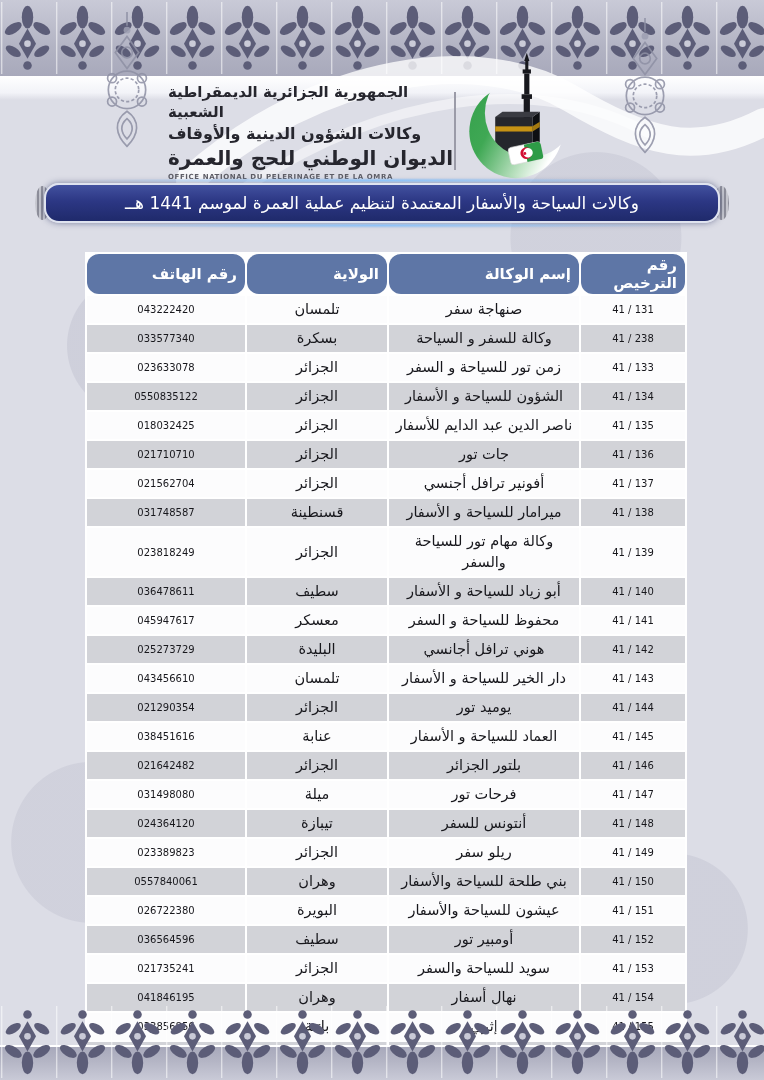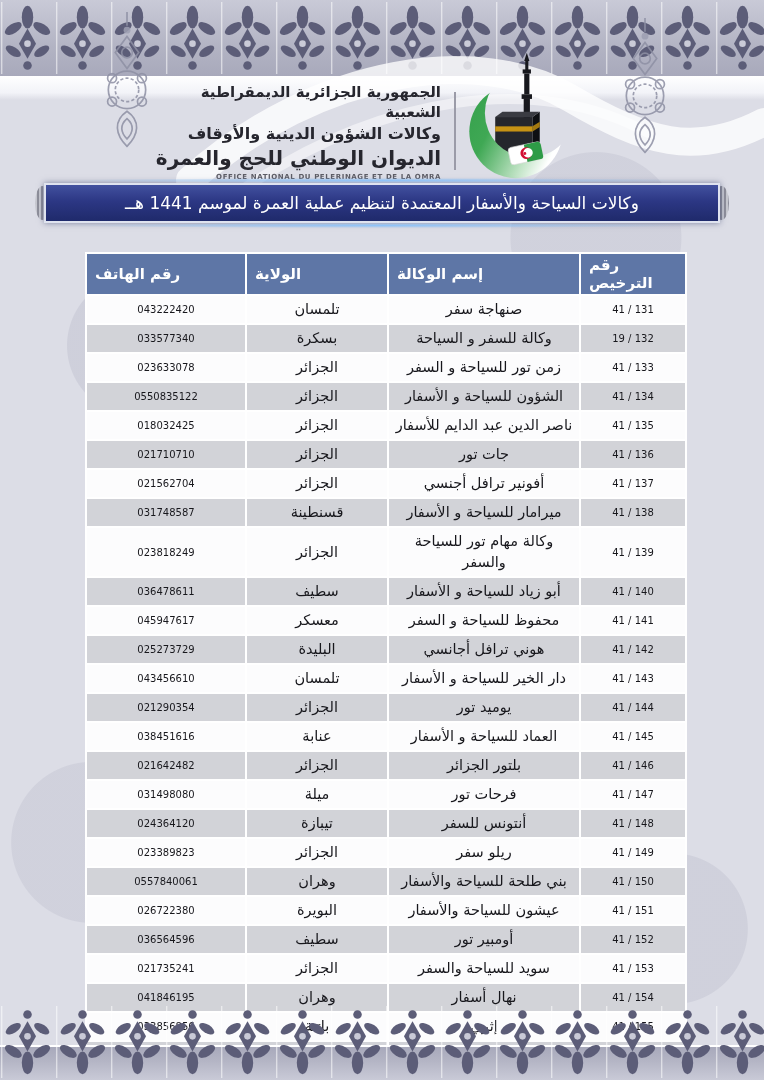--- a/index.html
+++ b/index.html
@@ -31,58 +31,58 @@
 
   
   .swoosh { position:absolute; left:170px; top:30px; width:594px; height:190px; overflow:visible; }
 
   
   .pendant { position:absolute; width:66px; height:160px; opacity:.85; }
   .pendant.left  { left:94px;  top:12px; }
   .pendant.right { left:612px; top:18px; }
 
   
-  .header-text { position:absolute; left:153px; top:82px; width:288px;
-    text-align:right; direction:rtl; color:#26262e; }
+  .header-text { position:absolute; left:168px; top:82px; width:288px;
+    text-align:left; direction:rtl; color:#26262e; }
   .org-line1 { font-size:15px; font-weight:bold; line-height:20px; }
   .org-line2 { font-size:16px; font-weight:bold; line-height:23px; }
   .org-line3 { font-size:20px; font-weight:bold; line-height:27px; }
   .org-line4 { font-size:7px; color:#5d5d66; letter-spacing:.6px; line-height:11px;
     direction:ltr; font-weight:bold; }
 
   .divider-line { position:absolute; left:454px; top:92px; width:2px; height:78px;
     background:#9b9ba8; }
 
   .logo { position:absolute; left:460px; top:52px; width:116px; height:128px; }
 
   
   .banner-wrap { position:absolute; left:44px; top:183px; width:676px; height:40px; }
   .banner {
     position:relative; width:100%; height:100%;
     background:linear-gradient(180deg,#42519f 0%,#2c3784 45%,#1f2a6b 100%);
-    border:2px solid #dfe3ef; border-radius:0;
+    border:2px solid #dfe3ef; border-radius:15px;
     display:flex; align-items:center; justify-content:center;
     box-shadow:0 0 6px rgba(30,40,90,.5);
   }
   .banner::before, .banner::after { content:""; position:absolute; left:4%; width:92%; height:5px;
     background:radial-gradient(ellipse at center, rgba(140,195,250,.95), rgba(140,195,250,0) 72%); }
   .banner::before { top:-7px; } .banner::after { bottom:-7px; }
   .banner-title { color:#fff; font-size:17px; direction:rtl; white-space:nowrap; }
   .scroll-end { position:absolute; top:3px; width:15px; height:34px; border-radius:50%;
     background:repeating-linear-gradient(90deg,#c6c7cf 0 2px,#8e8f9b 2px 4px); }
   .scroll-end.l { left:-9px; } .scroll-end.r { right:-9px; }
 
   
   table.agencies { position:absolute; left:85px; top:252px; width:602px;
     table-layout:fixed; border-collapse:separate; border-spacing:2px;
     background:#ffffff; direction:rtl; }
   col.c-license { width:104px; } col.c-agency { width:190px; }
   col.c-wilaya  { width:140px; } col.c-phone  { width:158px; }
   th { background:#5e76a6; color:#fff; font-size:15px; font-weight:bold;
-    height:34px; padding:2px 8px; text-align:left; }
+    height:34px; padding:2px 8px; text-align:right;border-radius:12px; }
   td { background:#fcfcfd; color:#17171c; font-size:14.5px; line-height:21px;
     padding:3px 6px; text-align:center; vertical-align:middle; }
   tr.alt td { background:#d2d3d8;margin-left:48px; }
   td.license, td.phone { direction:ltr; font-size:10px; }
 </style>
 </head>
 <body>
 
 <svg width="0" height="0" style="position:absolute">
   <defs>
@@ -228,21 +228,21 @@
       </tr>
     </thead>
     <tbody>
         <tr>
       <td class="license">41 / 131</td>
       <td class="agency">صنهاجة سفر</td>
       <td class="wilaya">تلمسان</td>
       <td class="phone">043222420</td>
     </tr>
         <tr class="alt">
-      <td class="license">19 / 132</td>
+      <td class="license">41 / 238</td>
       <td class="agency">وكالة للسفر و السياحة</td>
       <td class="wilaya">بسكرة</td>
       <td class="phone">033577340</td>
     </tr>
         <tr>
       <td class="license">41 / 133</td>
       <td class="agency">زمن تور للسياحة و السفر</td>
       <td class="wilaya">الجزائر</td>
       <td class="phone">023633078</td>
     </tr>

